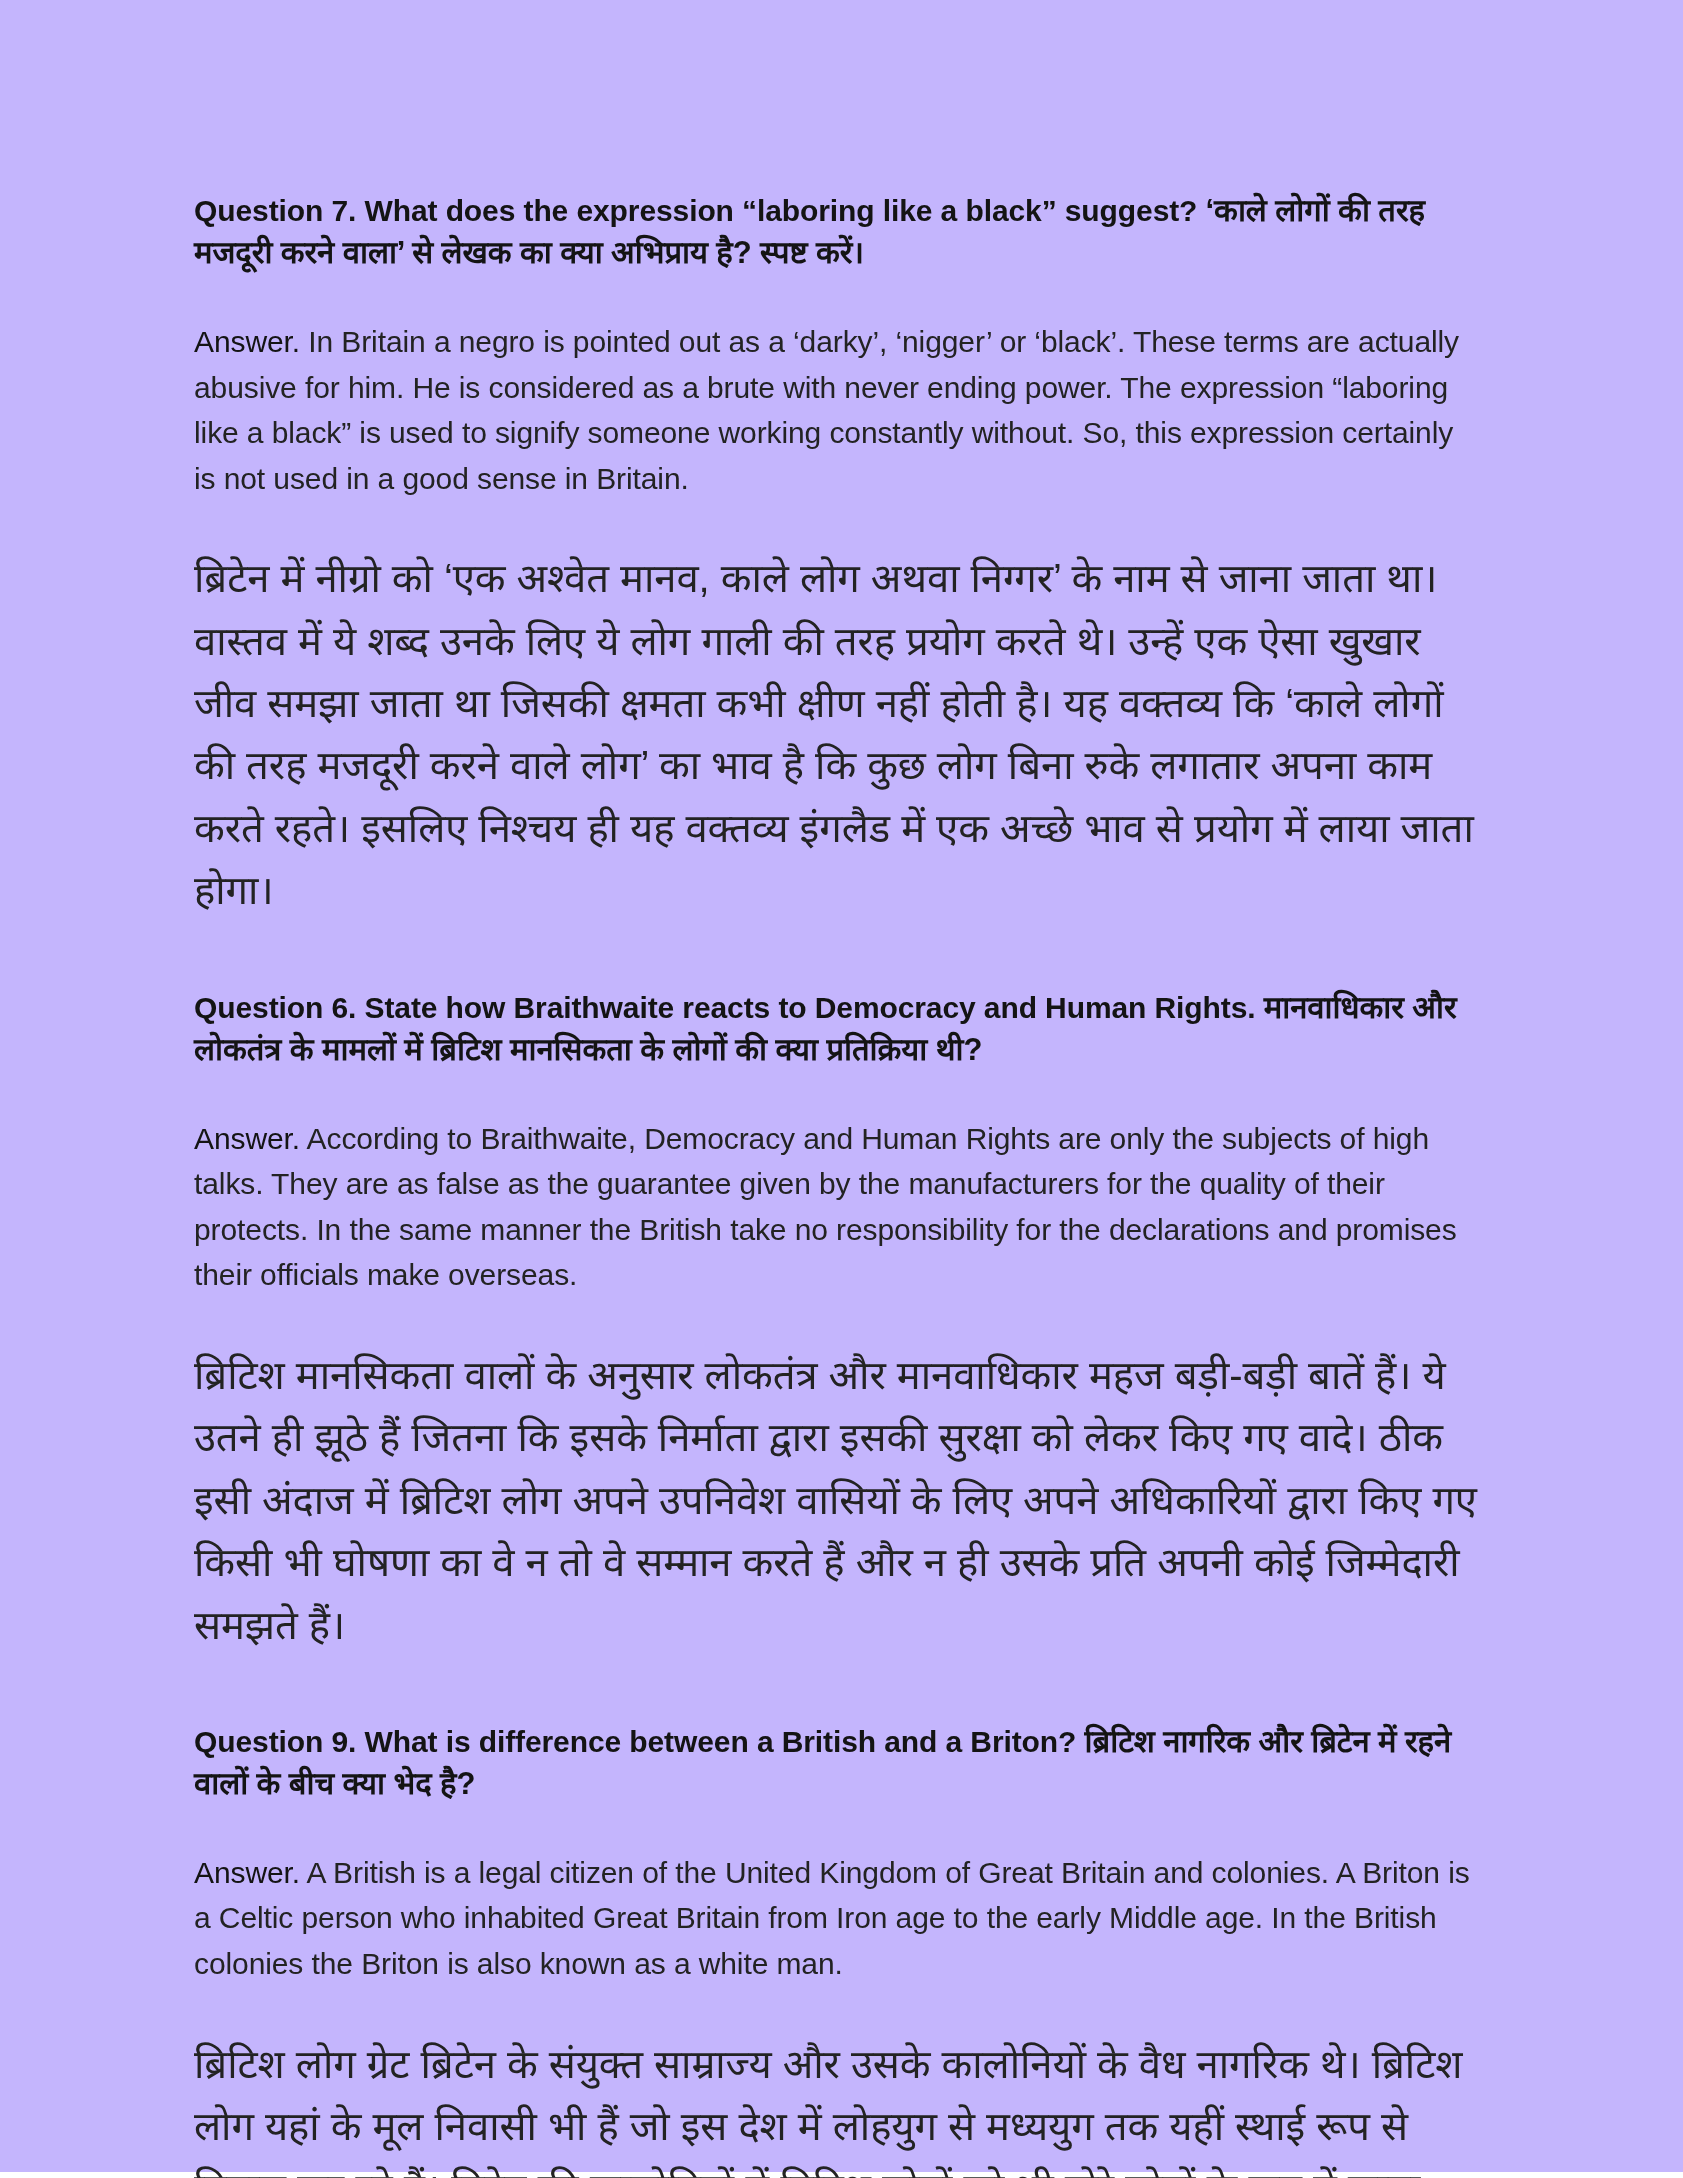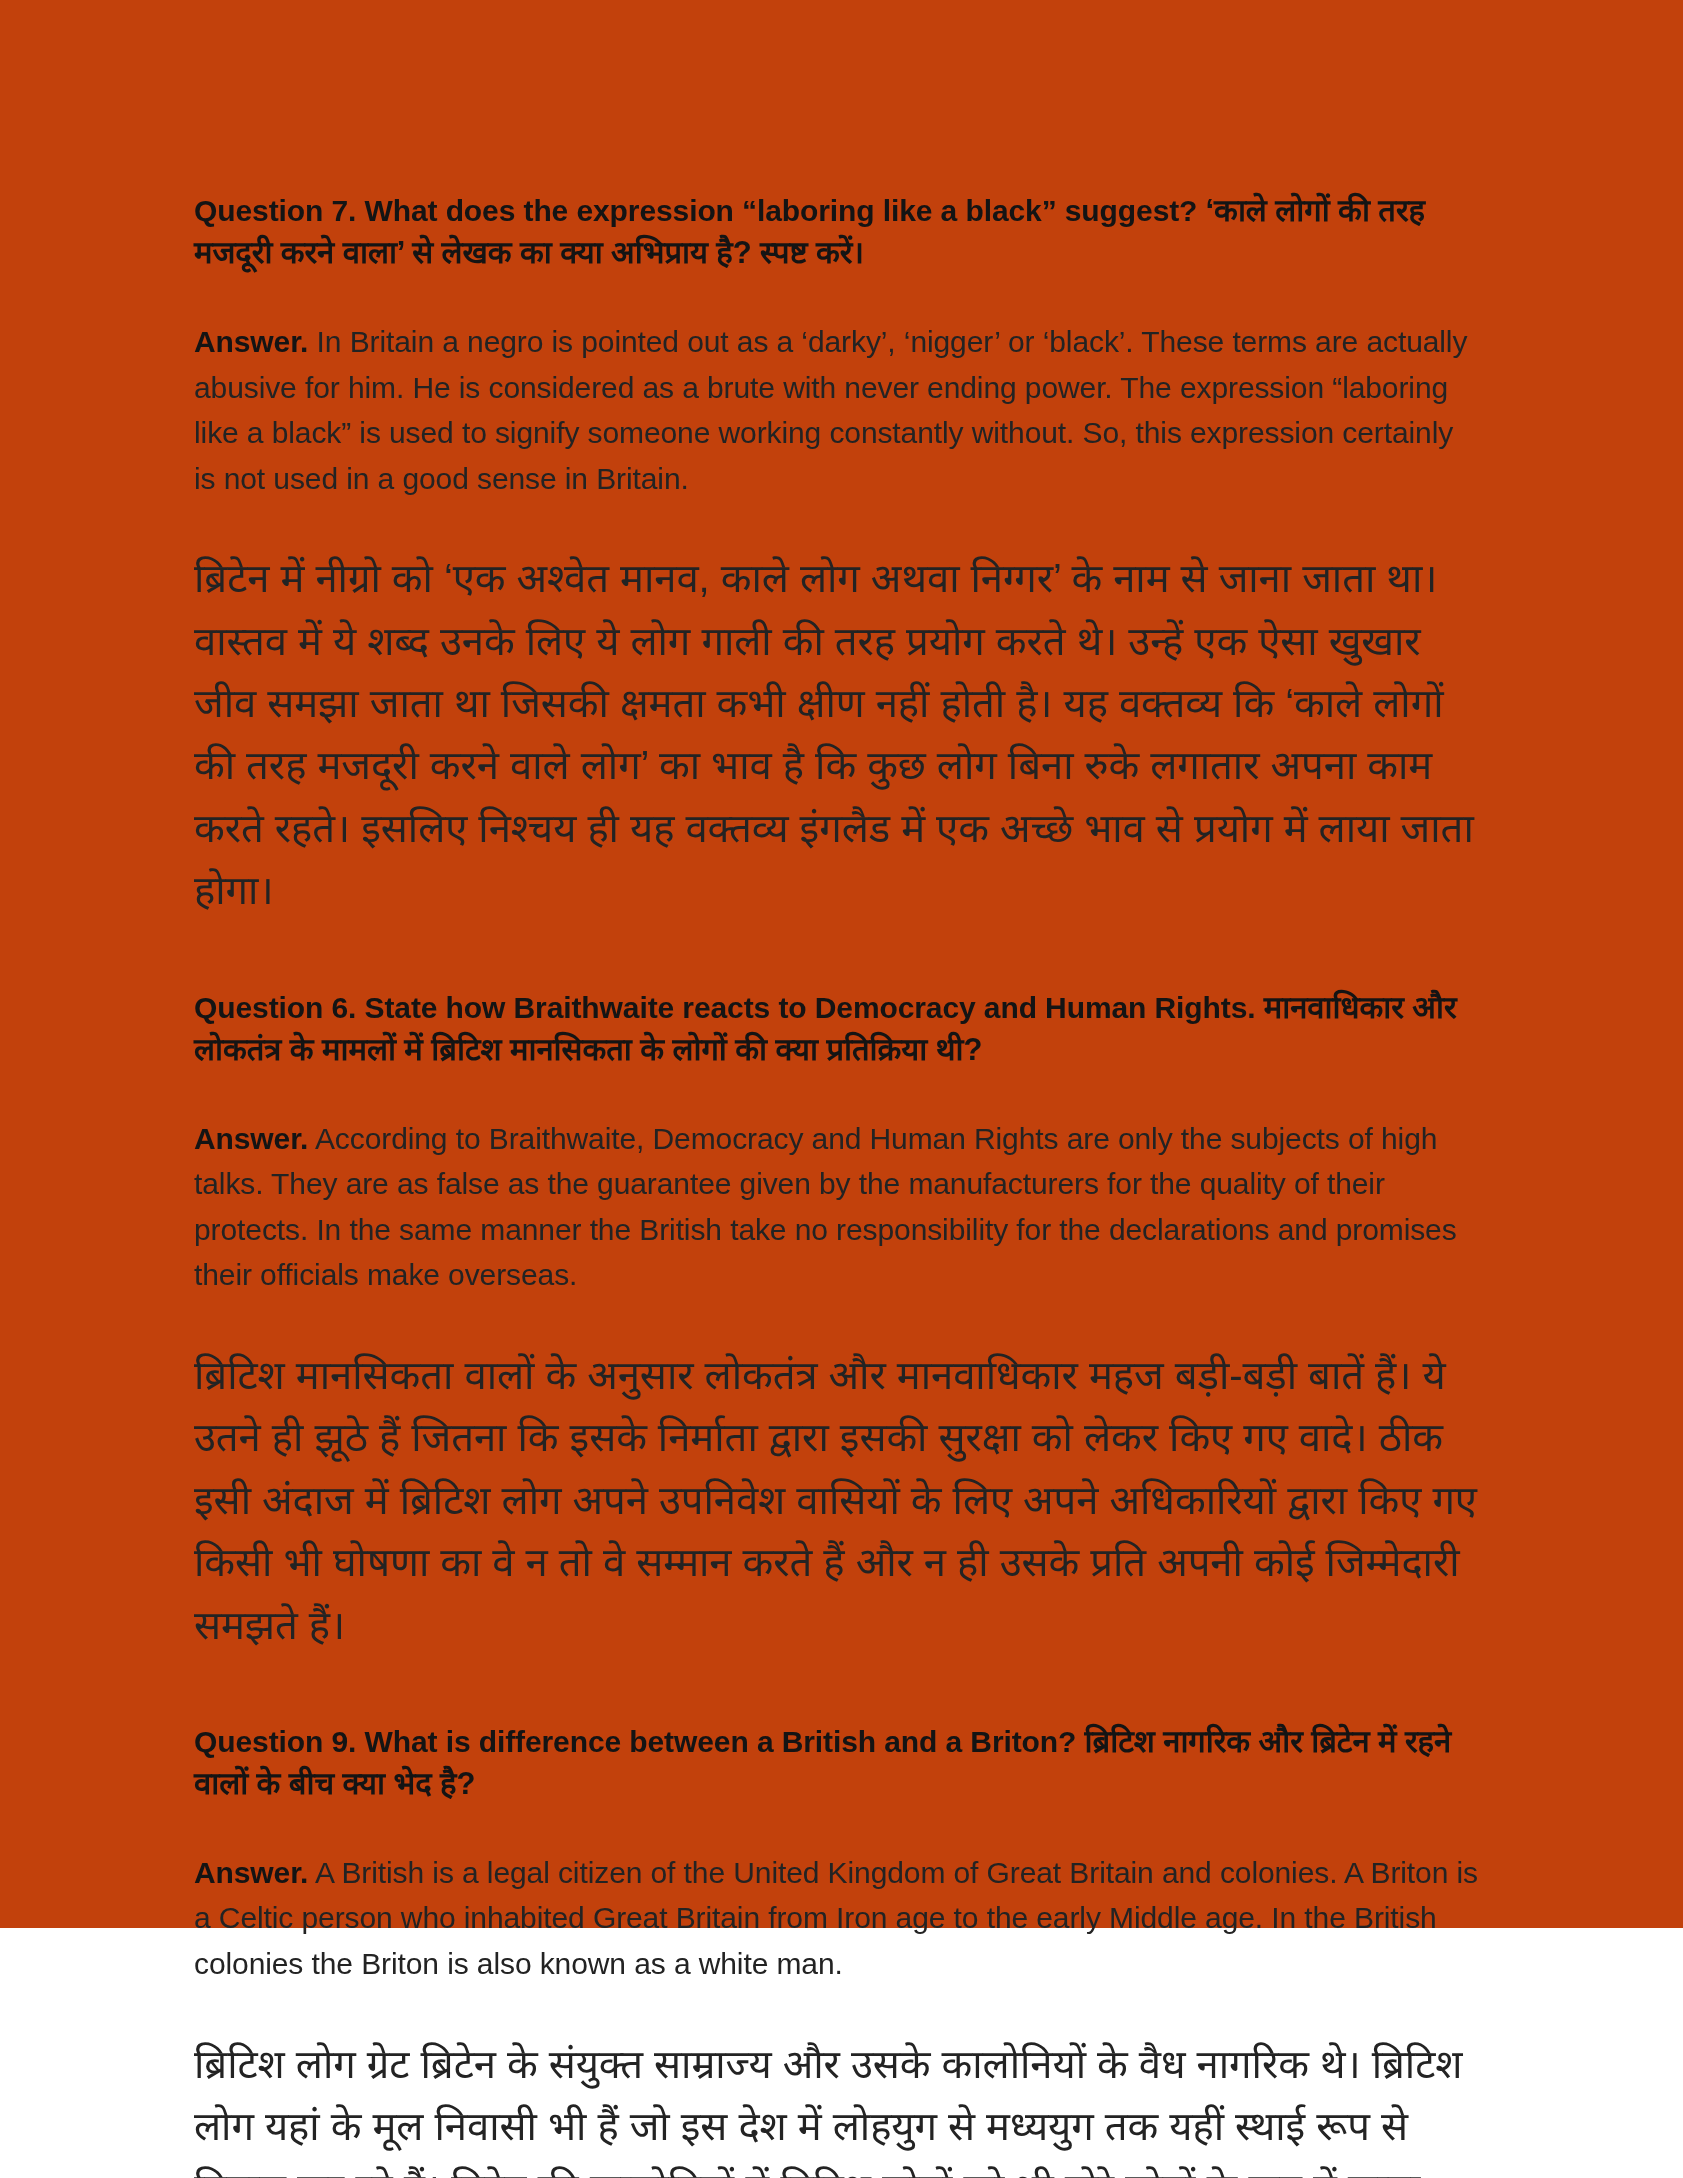--- a/index.html
+++ b/index.html
@@ -10,22 +10,22 @@
   body {
     width: 1683px;
     height: 2178px;
     font-family: "Liberation Sans", "DejaVu Sans", sans-serif;
     color: #1b1b1b;
     overflow: hidden;
   }
   .page {
     position: relative;
     width: 1683px;
-    height: 1928px;
-    background: #c2410c;
+    height: 2172px;
+    background: #c4b5fd;
     box-sizing: border-box;
     padding: 190px 147px 0 194px;
   }
   .content {
     width: 1287px;
   }
   
   .q-heading {
     font-weight: bold;
     font-size: 30px;
@@ -43,21 +43,21 @@
   
   .ans-para {
     font-size: 30px;
     line-height: 1.52;
     letter-spacing: -0.1px;
     color: #232323;
     margin: 0;
     font-weight: 400;
   }
   .ans-label {
-    font-weight: bold;
+    font-weight: normal;
     color: #141414;
   }
   .hi-para {
     font-size: 40px;
     line-height: 1.56;
     letter-spacing: -0.05px;
     color: #232323;
     margin: 0;
     font-weight: 400;
     font-family: "Liberation Sans", "DejaVu Sans", sans-serif;

